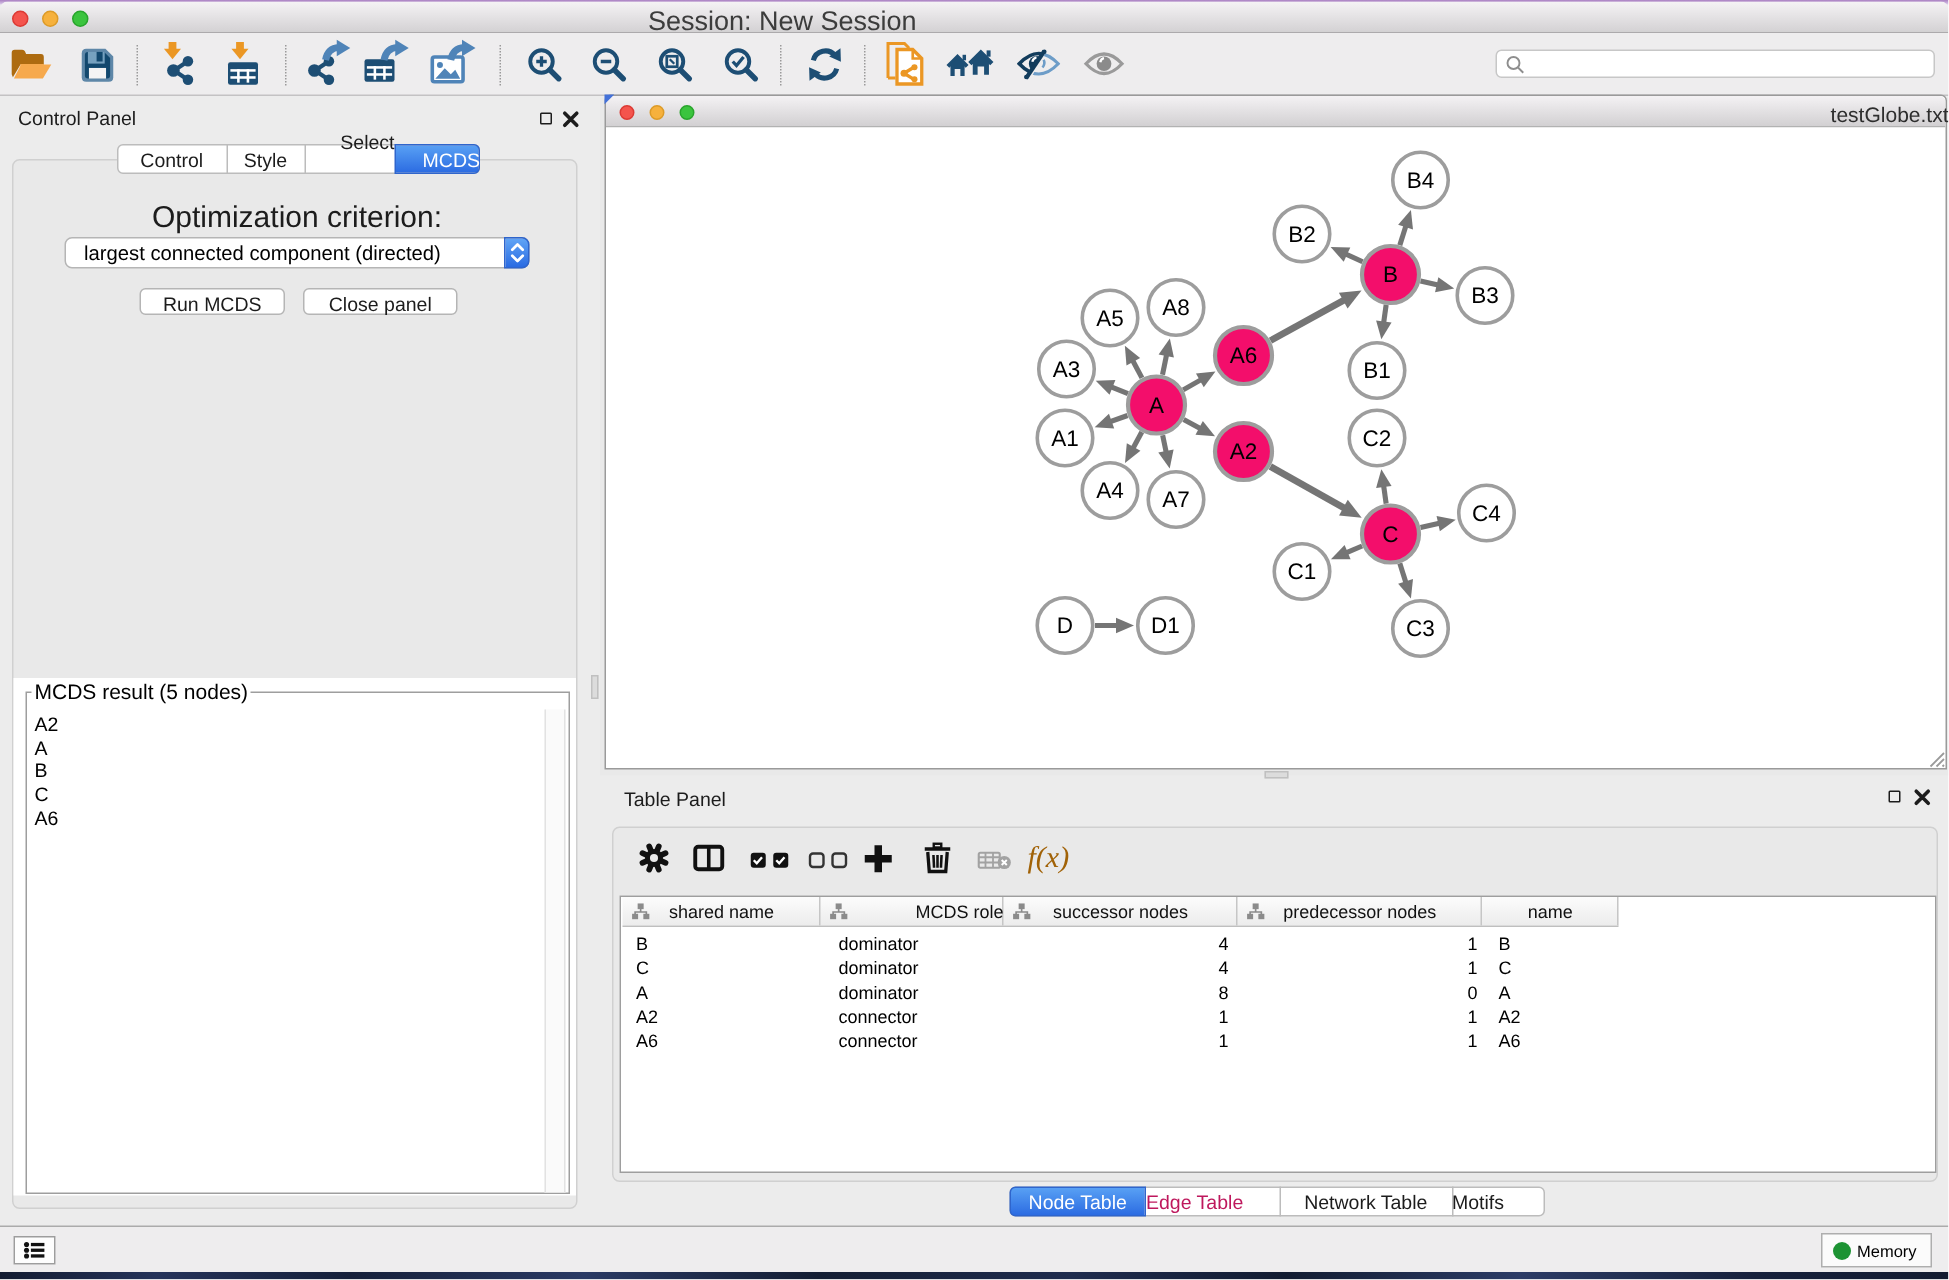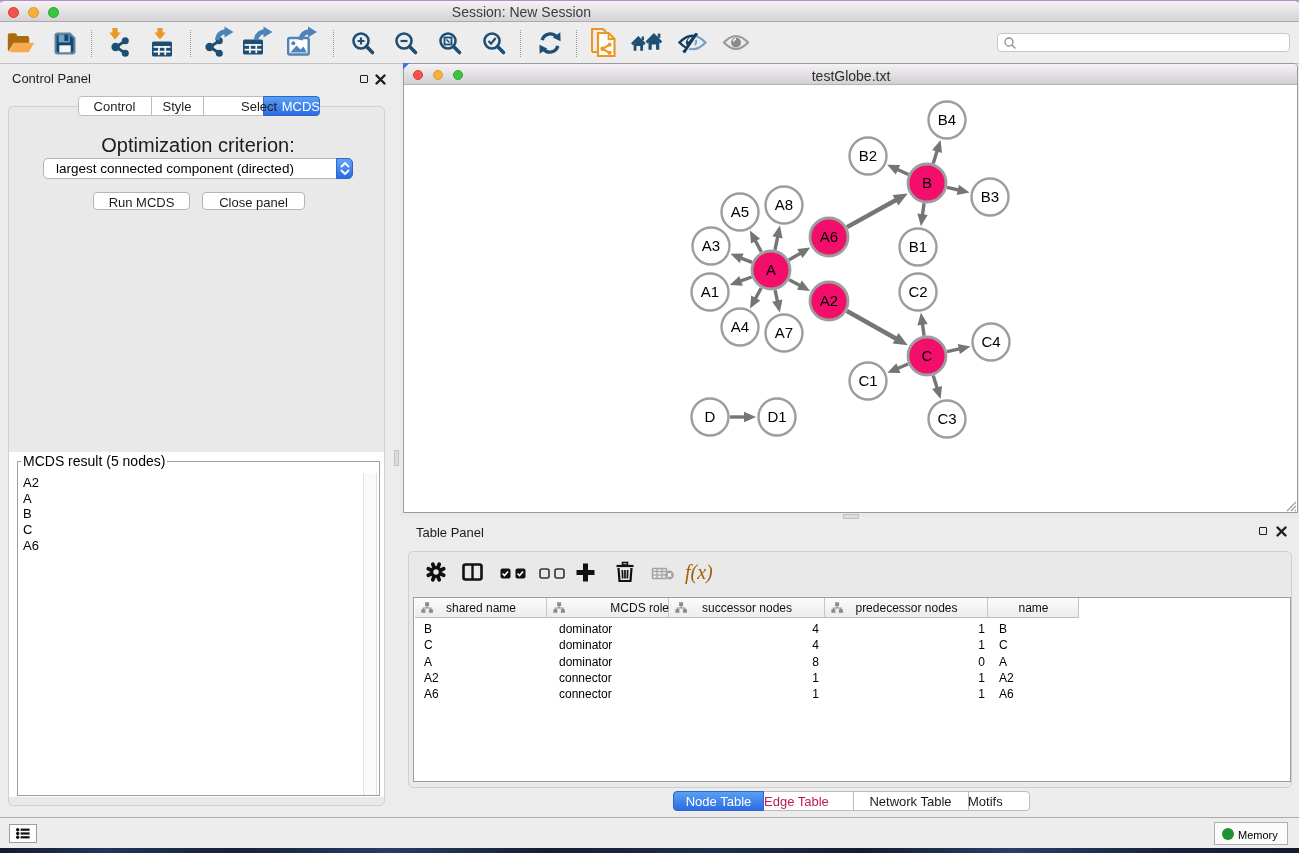--- a/index.html
+++ b/index.html
@@ -13,21 +13,21 @@
 <body>
 <div id="app">
 
   <div class="abs" style="left:0;top:0;width:1299px;height:3px;background:linear-gradient(#aa80c2,#dccceb);"></div>
   <div class="abs" style="left:0;top:848px;width:1299px;height:5px;background:linear-gradient(90deg,#121b30,#25335a 8%,#16203a 18%,#2a3a64 30%,#141e33 42%,#1f2c4e 55%,#121c31 66%,#2c3c66 78%,#17213c 90%,#121b30);"></div>
 
   <div class="abs" style="left:0;top:1px;width:1299px;height:21px;background:linear-gradient(#f5f3f5,#d4d2d4);border-bottom:1px solid #acaaac;border-radius:5px 5px 0 0;"></div>
   <div class="abs" style="left:8px;top:7px;width:11px;height:11px;border-radius:50%;background:#f4544d;border:1px solid #dc3a34;"></div>
   <div class="abs" style="left:28px;top:7px;width:11px;height:11px;border-radius:50%;background:#f6b13d;border:1px solid #dd9b28;"></div>
   <div class="abs" style="left:48px;top:7px;width:11px;height:11px;border-radius:50%;background:#3bc43e;border:1px solid #29a52c;"></div>
-  <div class="txt" style="left:0;top:4px;width:1043px;text-align:center;font-size:14px;color:#3c3c3c;">Session: New Session</div>
+  <div class="txt" style="left:0;top:4px;width:1043px;text-align:center;font-size:18px;color:#3c3c3c;">Session: New Session</div>
 
   <div class="abs" style="left:0;top:22px;width:1299px;height:42px;background:#eeedee;border-bottom:1px solid #c3c2c3;"></div>
   <div class="abs" style="left:91px;top:30px;width:1px;height:27px;border-left:1px dotted #9a9a9a;"></div>
 <div class="abs" style="left:190px;top:30px;width:1px;height:27px;border-left:1px dotted #9a9a9a;"></div>
 <div class="abs" style="left:333px;top:30px;width:1px;height:27px;border-left:1px dotted #9a9a9a;"></div>
 <div class="abs" style="left:520px;top:30px;width:1px;height:27px;border-left:1px dotted #9a9a9a;"></div>
 <div class="abs" style="left:576px;top:30px;width:1px;height:27px;border-left:1px dotted #9a9a9a;"></div>
 <svg style="left:7px;top:32px;" width="28" height="22" viewBox="0 0 28 22">
 <path d="M0.8 17.5 L0.8 3.2 Q0.8 1.2 2.8 1.2 L7.8 1.2 Q9.2 1.2 9.7 2.4 L10.4 4 L20.3 4 Q22.2 4 22.2 6 L22.2 11 L6.7 11 L1.6 19.5 Z" fill="#ad6b10"></path>
 <path d="M2.3 20.3 L7 11 L27.2 11 L21.6 20.3 Z" fill="#f6a94d"></path>
@@ -198,21 +198,21 @@
     </svg>
 
   <div class="abs" style="left:8px;top:106px;width:377px;height:700px;background:#e9e9e9;border:1px solid #d0d0d0;border-radius:5px;"></div>
 
   <div class="abs" style="left:78px;top:96px;width:242px;height:20px;background:#fff;border:1px solid #bcbcbc;border-radius:4px;"></div>
   <div class="abs" style="left:151px;top:96px;width:1px;height:20px;background:#bcbcbc;"></div>
   <div class="abs" style="left:203px;top:96px;width:1px;height:20px;background:#bcbcbc;"></div>
   <div class="abs" style="left:263px;top:96px;width:57px;height:20px;background:linear-gradient(#58a0f4,#2c6ce2);border:1px solid #2f65cc;border-radius:0 4px 4px 0;"></div>
   <div class="txt" style="left:78px;top:99px;width:73px;text-align:center;font-size:13px;color:#1c1c1c;">Control</div>
   <div class="txt" style="left:151px;top:99px;width:52px;text-align:center;font-size:13px;color:#1c1c1c;">Style</div>
-  <div class="txt" style="left:203px;top:99px;width:60px;text-align:left;font-size:13px;color:#1c1c1c;margin-left:38px;">Select</div>
+  <div class="txt" style="left:203px;top:87px;width:60px;text-align:right;font-size:13px;color:#1c1c1c;">Select</div>
   <div class="txt" style="left:263px;top:99px;width:57px;text-align:right;font-size:13px;color:#fff;">MCDS</div>
 
   <div class="txt" style="left:0;top:134px;width:396px;text-align:center;font-size:20px;color:#1c1c1c;">Optimization criterion:</div>
 
   <div class="abs" style="left:43px;top:158px;width:310px;height:21px;background:#fff;border:1px solid #b5b5b5;border-radius:5px;"></div>
   <div class="abs" style="left:336px;top:158px;width:17px;height:21px;background:linear-gradient(#61a5f6,#2a6be2);border:1px solid #2f65cc;border-radius:0 5px 5px 0;"></div>
   <svg style="left:339px;top:161px;" width="12" height="15" viewBox="0 0 12 15">
       <path d="M2.5 5.5 L6 2 L9.5 5.5" fill="none" stroke="#fff" stroke-width="1.8" stroke-linecap="round" stroke-linejoin="round"></path>
       <path d="M2.5 9.5 L6 13 L9.5 9.5" fill="none" stroke="#fff" stroke-width="1.8" stroke-linecap="round" stroke-linejoin="round"></path>
     </svg>
@@ -245,21 +245,21 @@
 
   <div class="abs" style="left:400px;top:65px;width:899px;height:452px;background:#e9e9e9;"></div>
   <div class="abs" style="left:403px;top:63px;width:895px;height:450px;background:#fff;border:1px solid #9a9a9a;border-radius:4px 4px 0 0;"></div>
   <div class="abs" style="left:404px;top:64px;width:893px;height:21px;background:linear-gradient(#f4f2f4,#d2d0d2);border-bottom:1px solid #b2b2b2;border-radius:4px 4px 0 0;"></div>
   <svg style="left:403px;top:63px;" width="7" height="7" viewBox="0 0 7 7">
       <path d="M0 0 L6.5 0 L0 6.5 Z" fill="#4371d8"></path>
     </svg>
   <div class="abs" style="left:413px;top:70px;width:10px;height:10px;border-radius:50%;background:#f4544d;border:1px solid #dc3a34;"></div>
   <div class="abs" style="left:433px;top:70px;width:10px;height:10px;border-radius:50%;background:#f6b13d;border:1px solid #dd9b28;"></div>
   <div class="abs" style="left:453px;top:70px;width:10px;height:10px;border-radius:50%;background:#3bc43e;border:1px solid #29a52c;"></div>
-  <div class="txt" style="left:403px;top:68px;width:896px;text-align:center;font-size:14px;color:#2e2e2e;">testGlobe.txt</div>
+  <div class="txt" style="left:403px;top:68px;width:896px;text-align:right;font-size:14px;color:#2e2e2e;">testGlobe.txt</div>
   <svg style="left:1285px;top:500px;" width="12" height="12" viewBox="0 0 12 12">
       <path d="M11 2 L2 11 M11 6 L6 11 M11 10 L10 11" stroke="#9a9a9a" stroke-width="1.2"></path>
     </svg>
 
   <svg style="left:403px;top:85px;" width="896" height="427" viewBox="403 85 896 427" font-family="Liberation Sans, sans-serif">
 <line x1="761.3" y1="251.9" x2="753.0" y2="236.3" stroke="#757575" stroke-width="3.4"></line>
 <polygon points="749.9,230.5 760.1,238.7 751.0,243.6" fill="#757575"></polygon>
 <line x1="775.0" y1="249.9" x2="778.6" y2="232.1" stroke="#757575" stroke-width="3.4"></line>
 <polygon points="779.9,225.6 782.6,238.4 772.4,236.3" fill="#757575"></polygon>
 <line x1="752.0" y1="262.4" x2="736.6" y2="256.3" stroke="#757575" stroke-width="3.4"></line>

